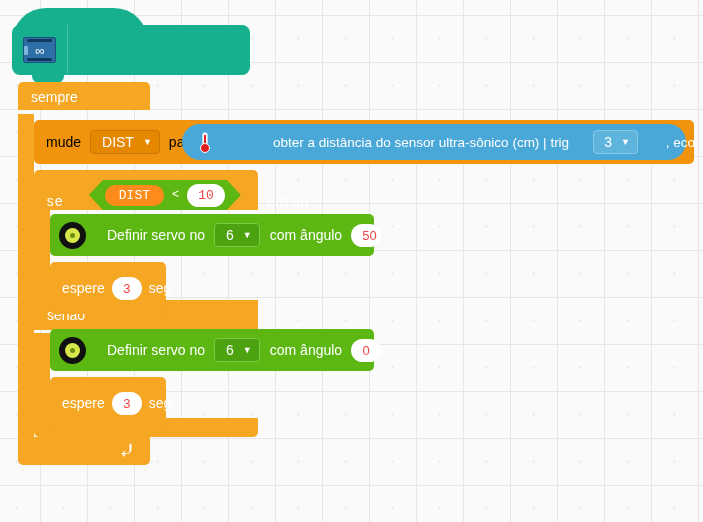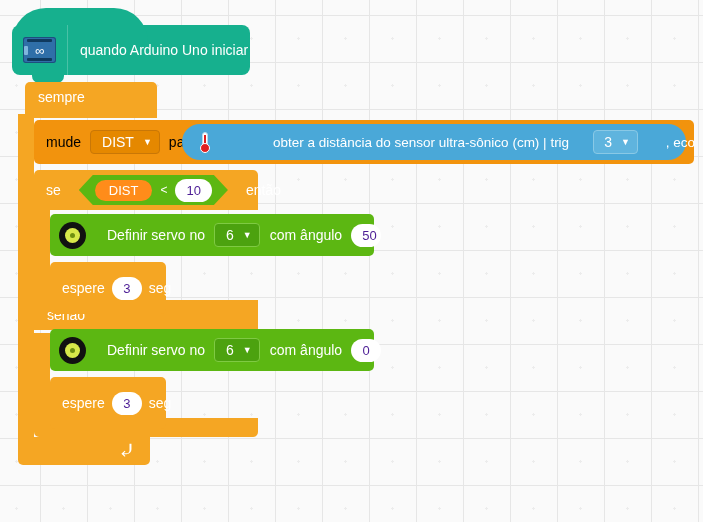--- a/index.html
+++ b/index.html
@@ -99,22 +99,22 @@
   }
   .hat-label {
     color: #ffffff;
     font-size: 14px;
     margin-left: 12px;
     white-space: nowrap;
   }
 
   
   .forever-head {
-    left: 25px; top: 82px;
-    width: 132px; height: 36px;
+    left: 18px; top: 82px;
+    width: 132px; height: 28px;
     background: #f5a623;
     border-radius: 5px 5px 0 0;
   }
   .forever-label, .ifelse-label {
     position: absolute;
     color: #ffffff; font-size: 14px;
     left: 13px; top: 7px;
     white-space: nowrap;
   }
   .forever-spine {
@@ -214,22 +214,22 @@
 
   
   .ifelse-head {
     left: 34px; top: 170px;
     width: 224px; height: 40px;
     background: #f5a623;
     border-radius: 5px 5px 0 0;
   }
   .ifelse-head-row {
     position: absolute; inset: 0;
-    display: flex; align-items: center;
-    padding-left: 12px; gap: 18px;
+    display: flex; align-items: flex-end;
+    padding-left: 12px; gap: 26px; font-family: Liberation Mono, monospace;
   }
   .hex {
     position: relative;
     background: #5cb712;
     height: 30px;
     display: flex; align-items: center;
     padding: 0 16px;
     gap: 8px;
     clip-path: polygon(14px 0, calc(100% - 14px) 0, 100% 50%, calc(100% - 14px) 100%, 14px 100%, 0 50%);
   }
@@ -238,21 +238,21 @@
     border-radius: 14px;
     color: #ffffff;
     font-size: 13px;
     padding: 3px 14px;
     white-space: nowrap;
   }
   .op-sym { color: #ffffff; font-size: 12px; }
   .num-oval {
     background: #ffffff;
     border-radius: 14px;
-    color: #4c1d95;
+    color: #ef4444;
     font-size: 13px;
     padding: 4px 11px;
     min-width: 30px;
     text-align: center;
   }
   .ifelse-spine-a {
     left: 34px; top: 210px;
     width: 16px; height: 93px;
     background: #f5a623;
   }
@@ -347,21 +347,20 @@
     <div class="hat-cap"></div>
     <div class="hat-notch"></div>
     <div class="hat-inner">
       <div class="arduino-icon">
         <div class="hdr"></div>
         <div class="ftr"></div>
         <div class="lft"></div>
         <span class="inf">∞</span>
       </div>
       <div class="sep"></div>
-      <span class="hat-label">quando Arduino Uno iniciar</span>
     </div>
   </div>
 
   <div class="blk forever-head">
     <span class="forever-label">sempre</span>
   </div>
   <div class="blk forever-spine"></div>
   <div class="blk forever-foot">
     <svg class="loop-arrow" viewBox="0 0 20 20">
       <path d="M14.5 3.2 v7.4 a3.6 3.6 0 0 1 -3.6 3.6 h-3.1 l2.0 -2.2 -0.9 -0.85 -3.9 3.6 3.9 3.6 0.9 -0.85 -2.0 -2.2 h3.1 a5.9 5.9 0 0 0 5.9 -5.9 V3.2 z" fill="#ffffff" transform="translate(-1,-1) scale(0.95)"></path>

